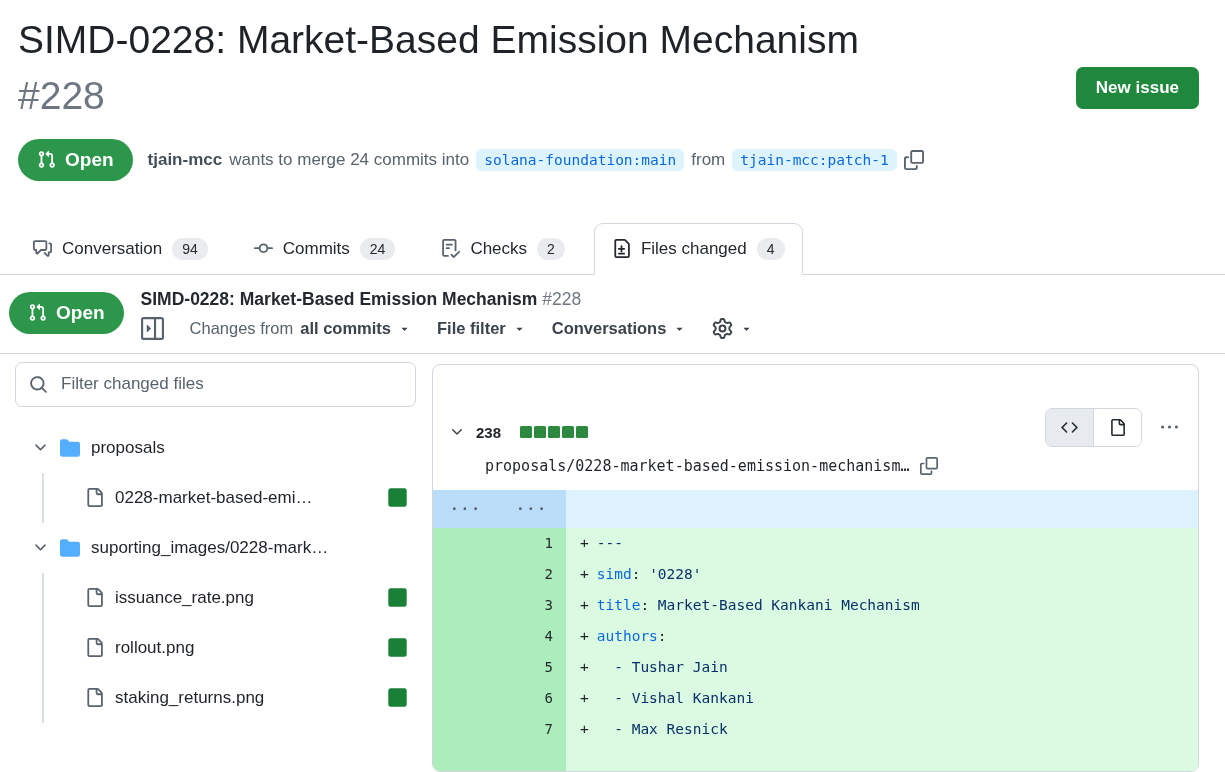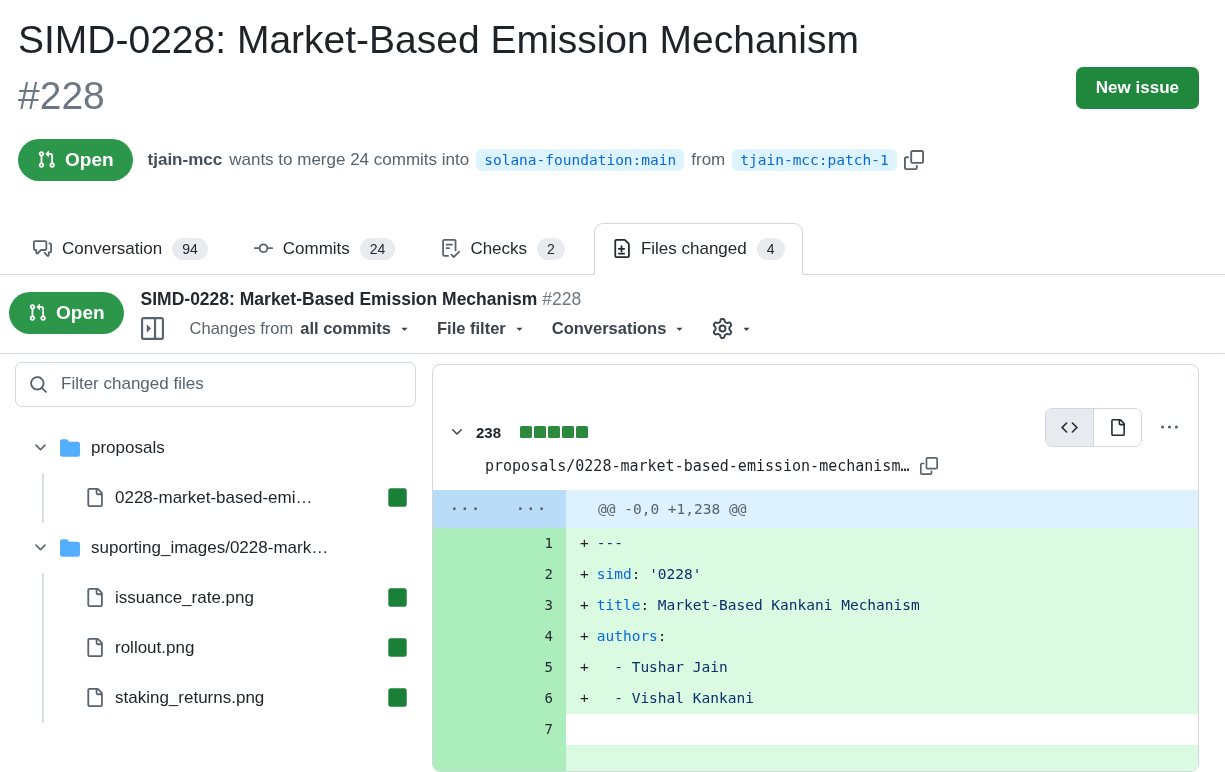--- a/index.html
+++ b/index.html
@@ -402,21 +402,20 @@
         </span>
       </div>
     </div>
 
     <div class="diff-table">
       <div class="hunk">
         <div class="hunk-gut">
           <span class="dots">...</span>
           <span class="dots">...</span>
         </div>
-        <div class="hunk-text">@@ -0,0 +1,238 @@</div>
       </div>
 
       <div class="dline">
         <div class="d-gut">1</div>
         <div class="d-code"><span class="plus">+</span><span class="k"></span><span class="p"></span><span class="v">---</span></div>
       </div>
       <div class="dline">
         <div class="d-gut">2</div>
         <div class="d-code"><span class="plus">+</span><span class="k">simd</span><span class="p">: </span><span class="v">'0228'</span></div>
       </div>
@@ -431,20 +430,21 @@
       <div class="dline">
         <div class="d-gut">5</div>
         <div class="d-code"><span class="plus">+</span><span class="k"></span><span class="p"></span><span class="v">  - Tushar Jain</span></div>
       </div>
       <div class="dline">
         <div class="d-gut">6</div>
         <div class="d-code"><span class="plus">+</span><span class="k"></span><span class="p"></span><span class="v">  - Vishal Kankani</span></div>
       </div>
       <div class="dline">
         <div class="d-gut">7</div>
+        <div class="d-code"><span class="plus">+</span><span class="k"></span><span class="p"></span><span class="v">  - Max Resnick</span></div>
       </div>
       <div class="dline partial">
         <div class="d-gut"></div>
         <div class="d-code"></div>
       </div>
     </div>
   </div>
 </div>
 
 </body></html>

